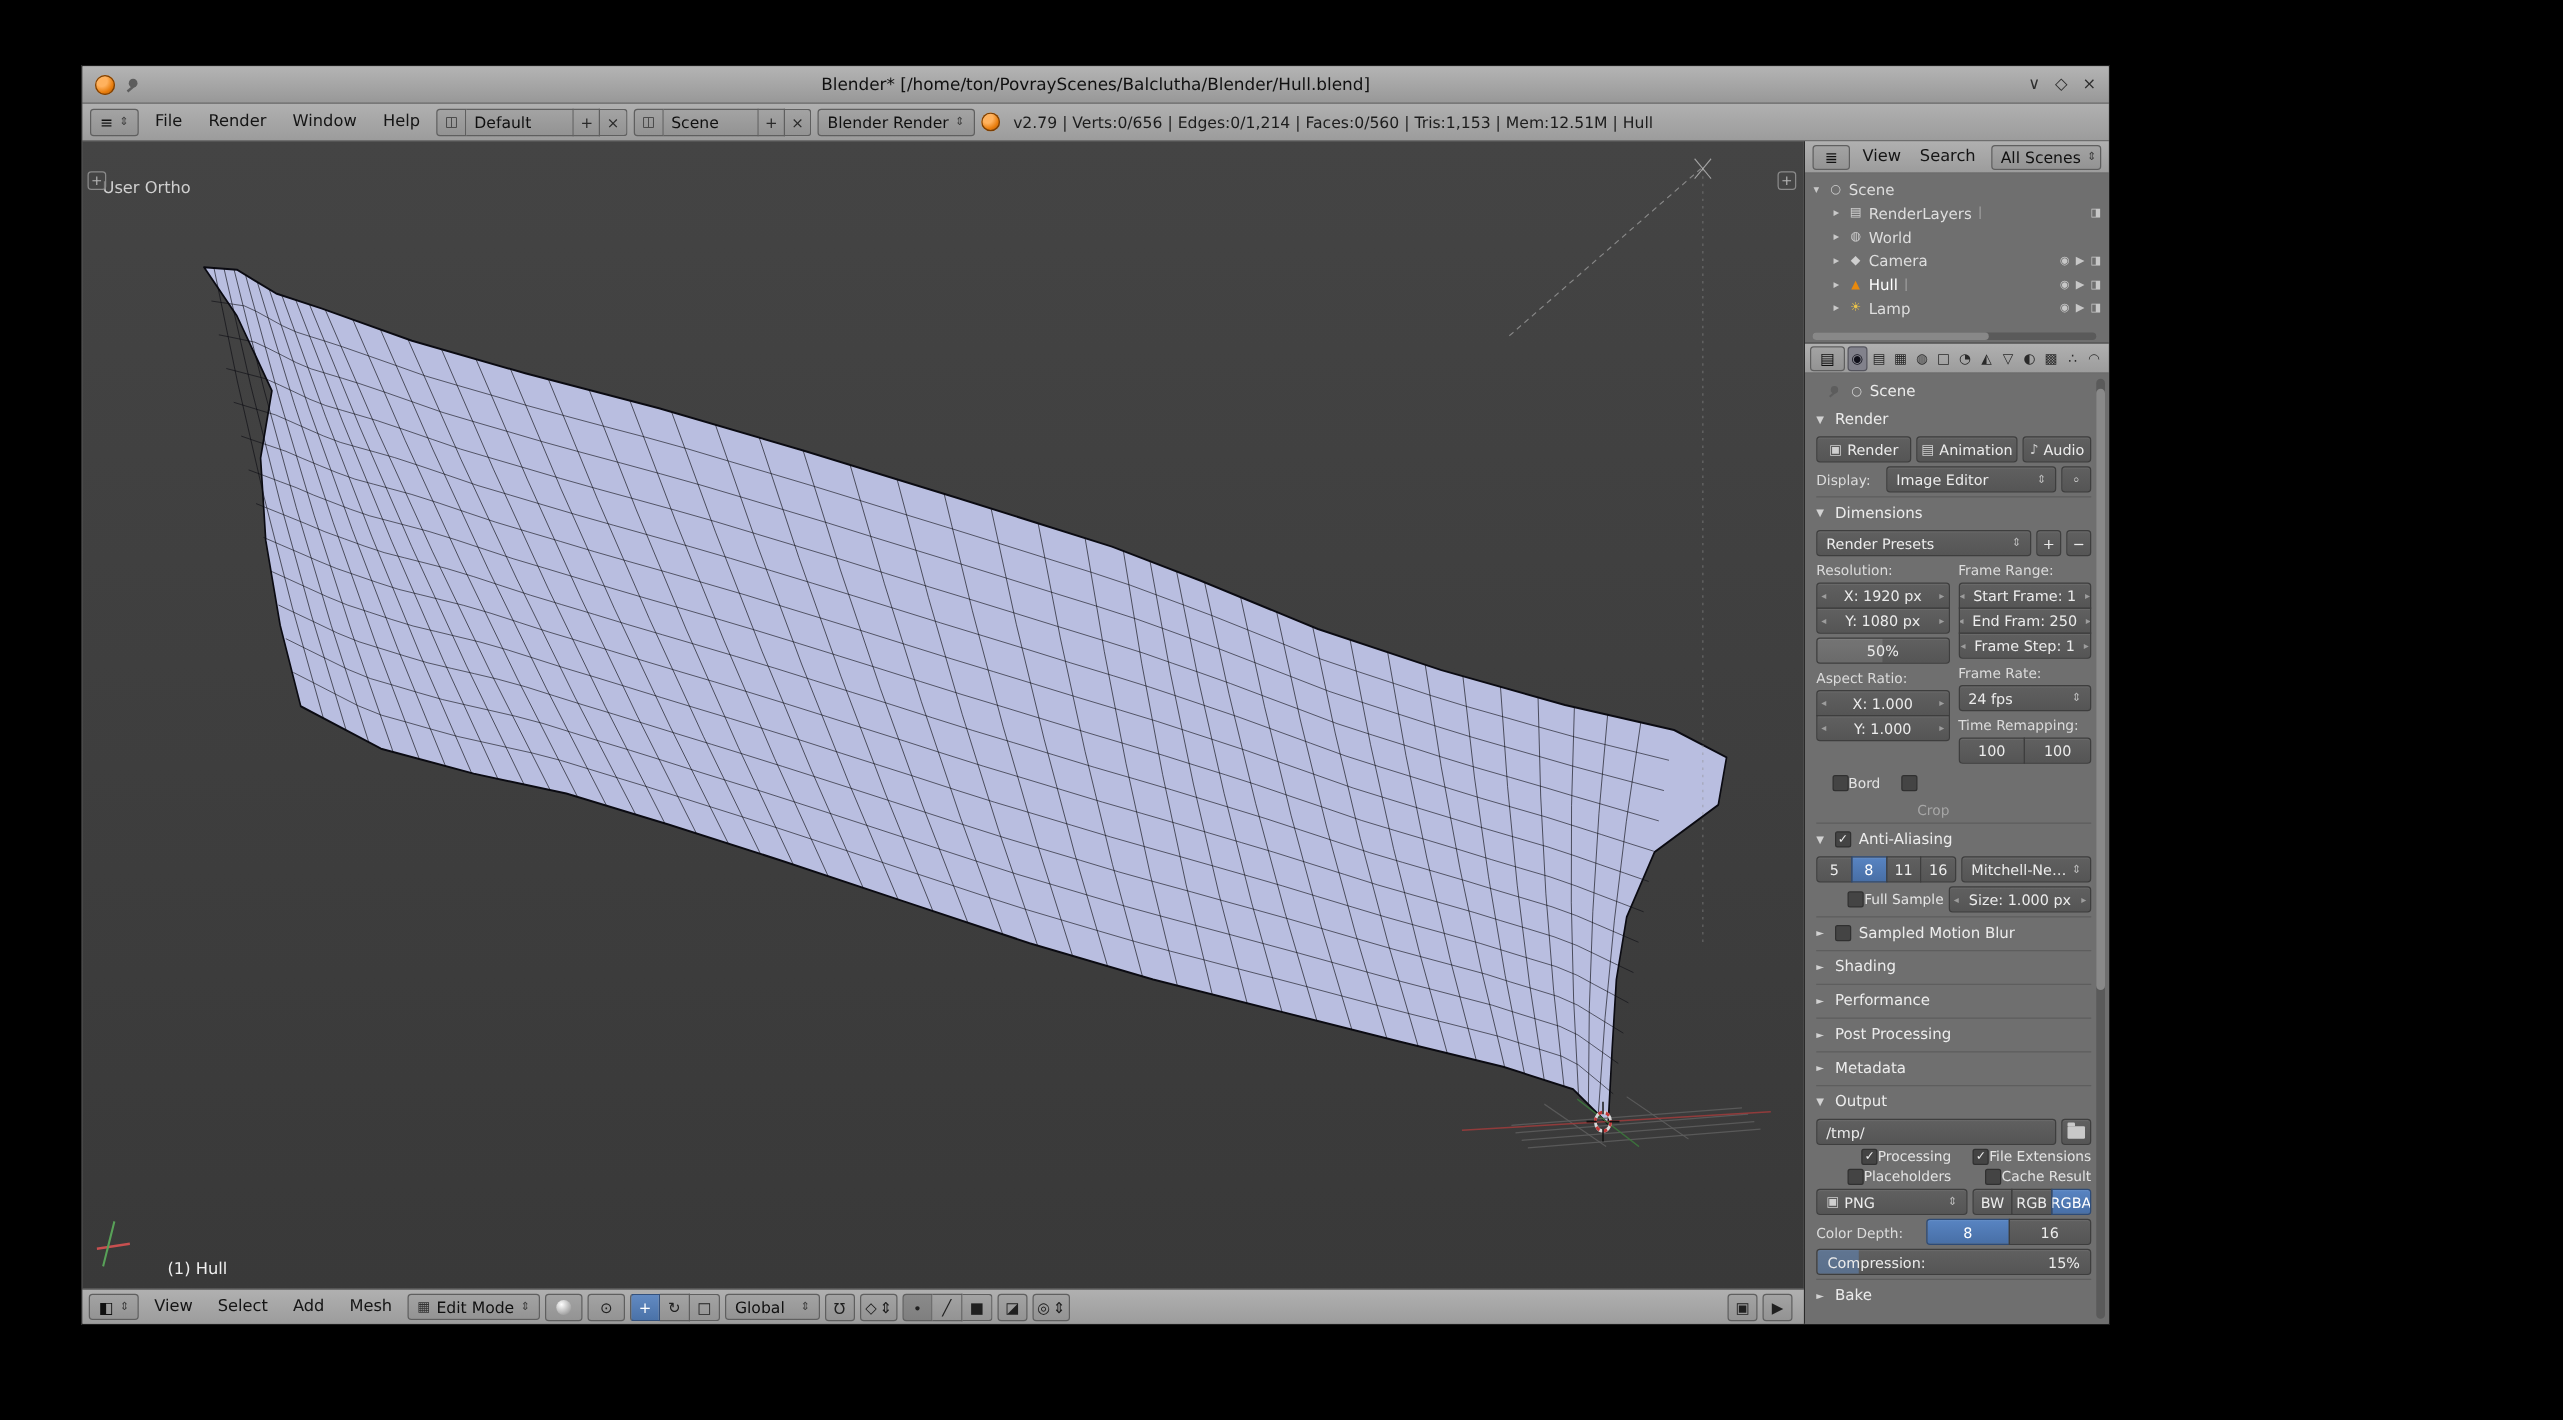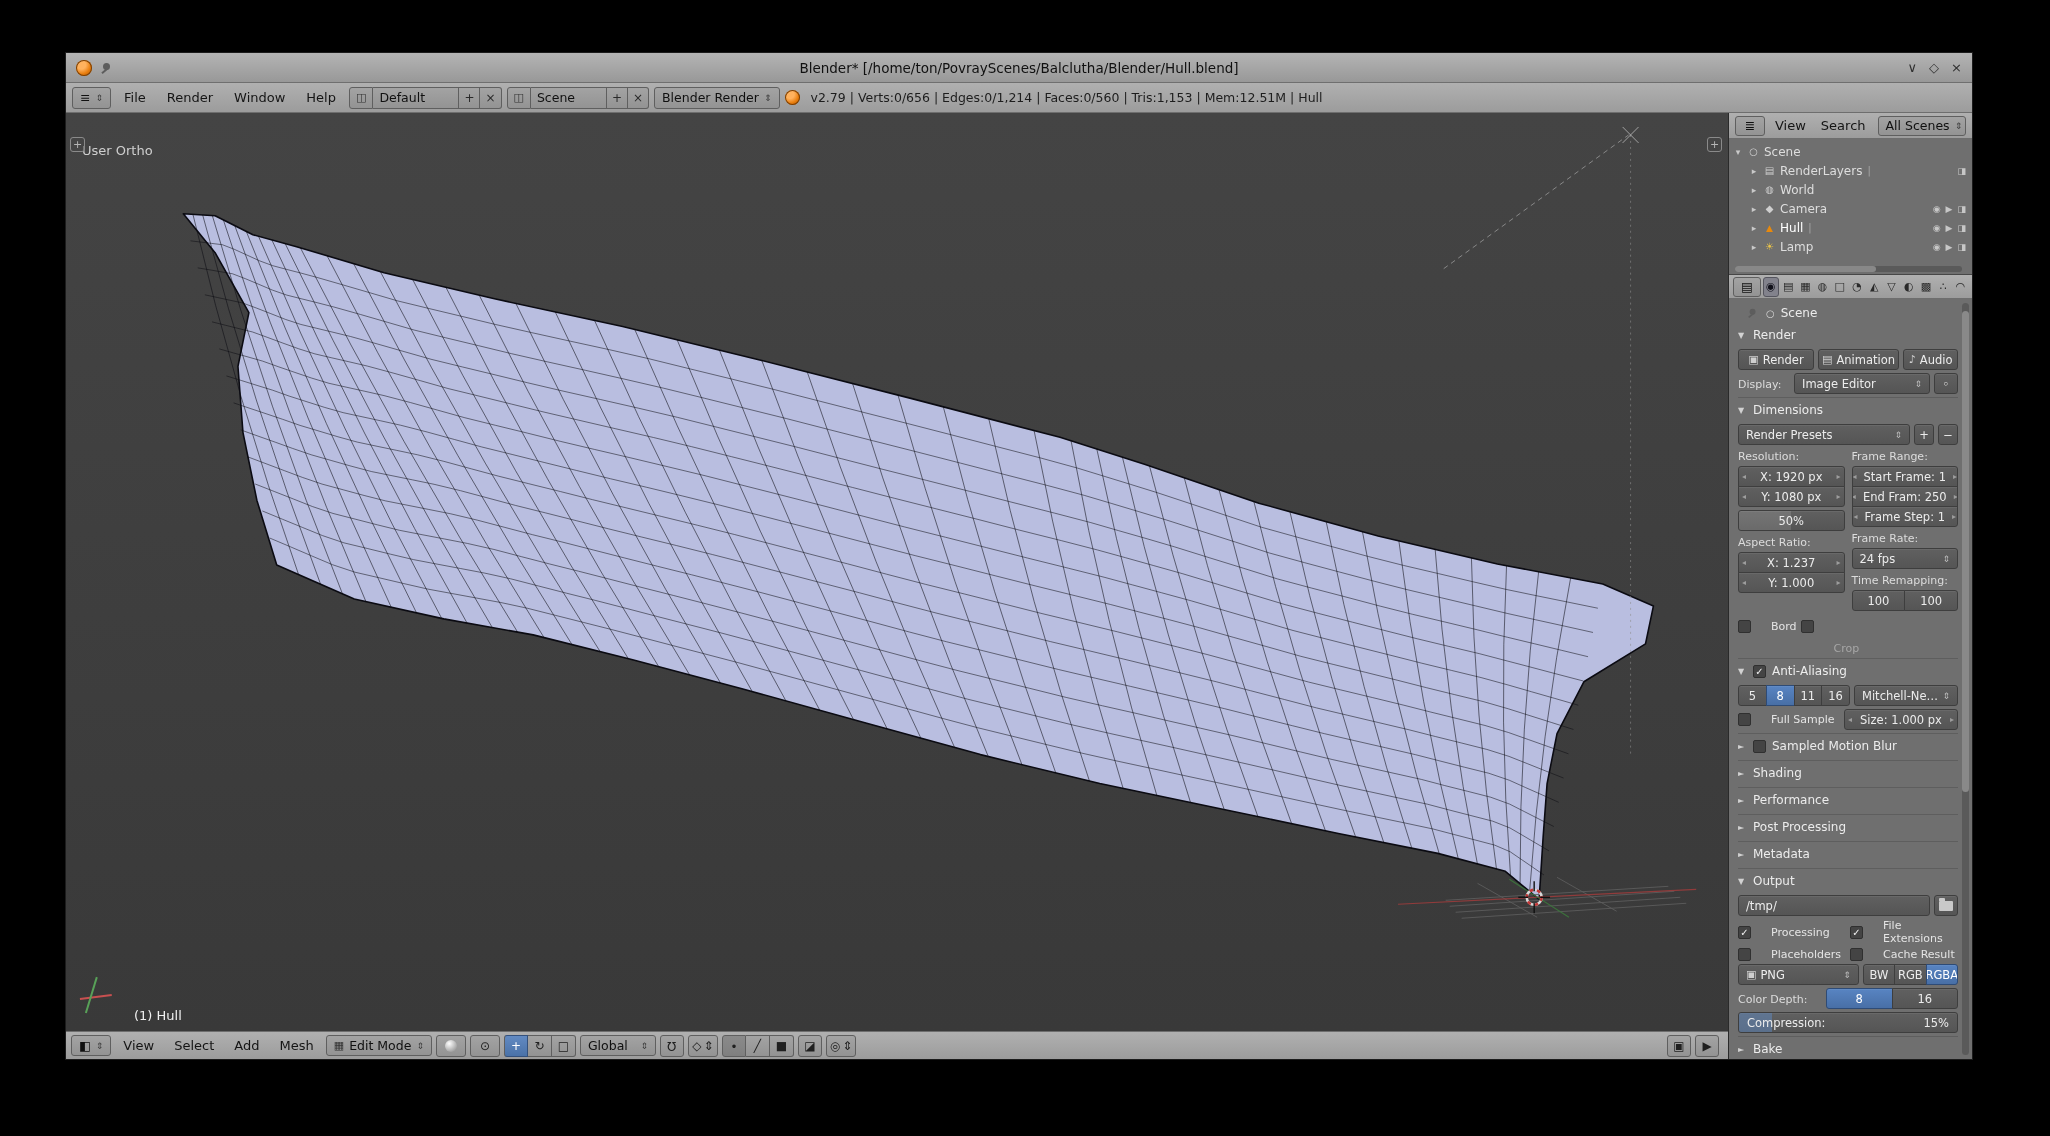--- a/index.html
+++ b/index.html
@@ -1,18 +1,18 @@
 <!DOCTYPE html>
 <html><head>
 <meta charset="utf-8">
 <style>
   *{margin:0;padding:0;box-sizing:border-box;font-family:"DejaVu Sans",sans-serif;}
   html,body{background:#000;}
   body{width:2050px;height:1136px;overflow:hidden;position:relative;}
-  .blender-window{position:absolute;left:65px;top:52px;width:1908px;height:1008px;background:#8f8f8f;border:1px solid #1c1c1c;display:flex;flex-direction:column;}
+  .blender-window{position:absolute;left:65px;top:52px;width:1623px;height:1008px;background:#8f8f8f;border:1px solid #1c1c1c;display:flex;flex-direction:column;}
   
   .titlebar{height:30px;background:linear-gradient(#b4b4b4,#989898);border-bottom:1px solid #6f6f6f;display:flex;align-items:center;padding:0 10px;position:relative;flex:0 0 30px;}
   .blogo{width:16px;height:16px;border-radius:50%;background:radial-gradient(circle at 34% 30%, #ffb25e 0 28%, #e87d0d 60%, #9c4f05 100%);box-shadow:inset 0 0 0 1px #7a3f05;}
   .pinwrap{width:14px;height:14px;margin-left:8px;position:relative;}
   .pinwrap::before{content:"";position:absolute;left:3px;top:2px;width:7px;height:7px;border-radius:50%;background:#5d5d5d;}
   .pinwrap::after{content:"";position:absolute;left:1px;top:9px;width:7px;height:1.5px;background:#5d5d5d;transform:rotate(-40deg);}
   .titlebar .title{position:absolute;left:200px;right:200px;text-align:center;font-size:13.5px;color:#101010;}
   .win-controls{margin-left:auto;display:flex;gap:12px;font-size:13px;color:#2e2e2e;}
   .win-controls span{cursor:default;}
   
@@ -89,21 +89,21 @@
   .col{flex:1;display:flex;flex-direction:column;gap:3px;min-width:0;}
   .plabel{font-size:11px;color:#dcdcdc;padding-top:2px;}
   .stack{display:flex;flex-direction:column;}
   .stack .pwidget{border-radius:0;margin-top:-1px;}
   .stack .pwidget:first-child{border-radius:3px 3px 0 0;margin-top:0;}
   .stack .pwidget:last-child{border-radius:0 0 3px 3px;}
   .hseg{display:flex;}
   .hseg .pwidget{flex:1;border-radius:0;margin-left:-1px;}
   .hseg .pwidget:first-child{border-radius:3px 0 0 3px;margin-left:0;}
   .hseg .pwidget:last-child{border-radius:0 3px 3px 0;}
-  .chk{display:flex;align-items:center;gap:20px;font-size:11px;color:#e4e4e4;}
+  .chk{display:flex;align-items:center;gap:0;font-size:11px;color:#e4e4e4;justify-content:flex-end;}
   .chk.dim .lbl{color:#a6a6a6;margin-top:44px;}
   .box{width:13px;height:13px;background:#444444;border:1px solid #303030;border-radius:2px;display:inline-flex;align-items:center;justify-content:center;font-size:10px;color:#f0f0f0;flex:0 0 13px;}
   .two{justify-content:space-between;}
   .two .chk{flex:1;}
   .folder{width:14px;height:10px;background:#c9c9c9;border-radius:1px;position:relative;}
   .folder::before{content:"";position:absolute;left:0;top:-3px;width:6px;height:3px;background:#c9c9c9;border-radius:1px 1px 0 0;}
   .vscroll{position:absolute;right:3px;top:28px;bottom:4px;width:7px;background:#5a5a5a;border-radius:4px;}
   .vscroll .thumb{position:absolute;left:0;right:0;top:1%;height:64%;background:#898989;border-radius:4px;}
 </style>
 </head>
@@ -476,21 +476,21 @@
                   </div>
                 </div>
                 <div class="pwidget">
                   <div class="fill" style="width:50%;"></div>
                     <span style="position:relative;">50%</span>
                 </div>
                 <div class="plabel">Aspect Ratio:</div>
                 <div class="stack">
                   <div class="pwidget">
                     <span class="side">◂</span>
-                      <span class="val">X: 1.237</span>
+                      <span class="val">X: 1.000</span>
                       <span class="side">▸</span>
                   </div>
                   <div class="pwidget">
                     <span class="side">◂</span>
                       <span class="val">Y: 1.000</span>
                       <span class="side">▸</span>
                   </div>
                 </div>
                 <div class="prow two" style="margin:2px 0 0;">
                   <label class="chk">

